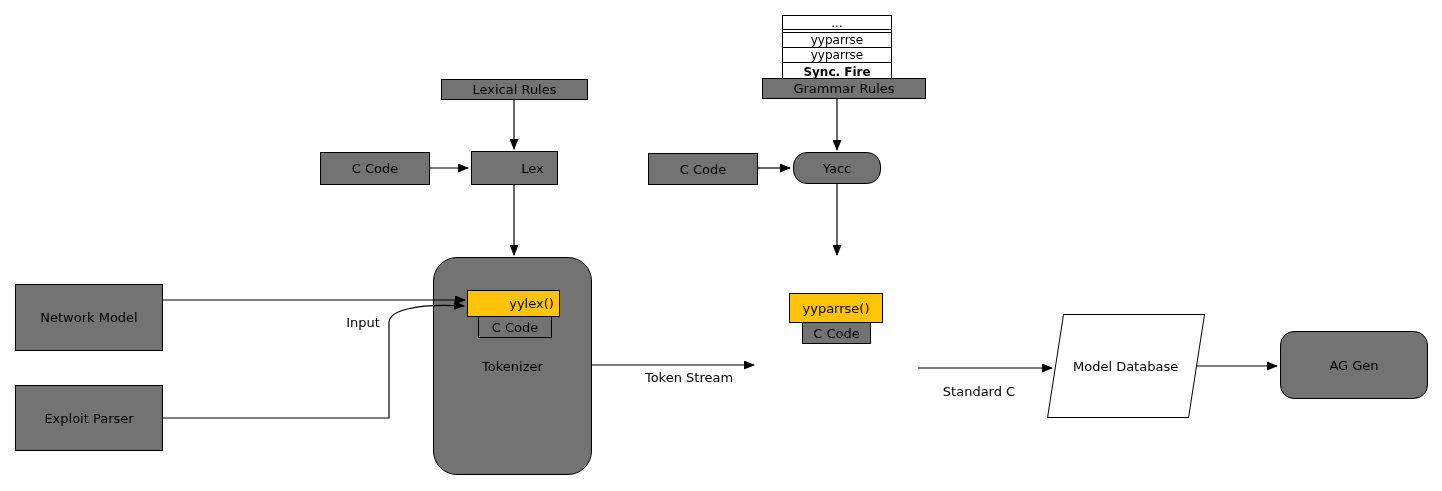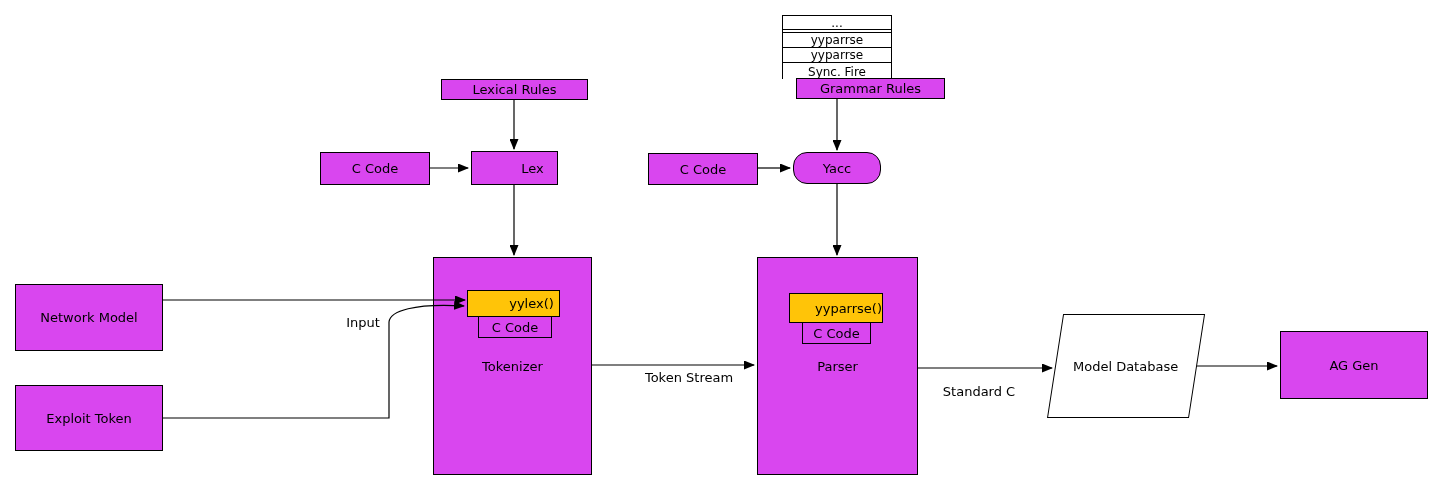--- a/index.html
+++ b/index.html
@@ -3,54 +3,54 @@
 <meta charset="utf-8">
 <style>
   html,body { margin:0; padding:0; background:#fff; }
   .canvas {
     position:relative; width:1442px; height:491px; background:#fff;
     font-family:"DejaVu Sans","Liberation Sans",sans-serif;
     font-size:13px; color:#000; overflow:hidden;
   }
   .box {
     position:absolute; box-sizing:border-box;
-    border:1px solid #000; background:#d946ef;
+    border:1px solid #000; background:#737373;
     display:flex; align-items:center; justify-content:center;
     white-space:nowrap;
   }
   .hl { background:var(--hl,#ffc408); }
   .wires { position:absolute; left:0; top:0; width:1442px; height:491px; pointer-events:none; }
   .elabel { position:absolute; transform:translate(-50%,-50%); white-space:nowrap; background:transparent;margin-left:8px; }
 
   
   .g-stack { position:absolute; left:782px; top:15px; width:110px; height:64px;
              box-sizing:border-box; border:1px solid #000; border-bottom:none; background:#fff; }
   .g-row { box-sizing:border-box; display:flex; align-items:center; justify-content:center;
            font-size:12px; line-height:1; }
   .g-r1 { height:14px; border-bottom:1px solid #000; }
   .g-r2 { height:15px; border-top:1px solid #000; margin-top:2px; }
   .g-r3 { height:15px; border-top:1px solid #000; }
-  .g-r4 { height:18px; border-top:1px solid #000; }
+  .g-r4 { height:18px; border-top:1px solid #000;font-weight:bold; }
 
   
-  .b-grammar   { left:796px;  top:78px;  width:149px; height:21px; }
+  .b-grammar   { left:762px;  top:78px;  width:164px; height:21px; }
   .b-lexrules  { left:441px;  top:79px;  width:147px; height:21px; }
   .b-ccode1    { left:320px;  top:152px; width:110px; height:33px; }
   .b-lex       { left:471px;  top:151px; width:87px;  height:34px;padding-left:36px; }
   .b-ccode2    { left:648px;  top:153px; width:110px; height:32px; }
   .b-yacc      { left:793px;  top:152px; width:88px;  height:32px;border-radius:14px; }
   .b-netmodel  { left:15px;   top:284px; width:148px; height:67px; }
   .b-exploit   { left:15px;   top:385px; width:148px; height:66px; }
-  .b-tokenizer { left:433px;  top:257px; width:159px; height:218px; }
+  .b-tokenizer { left:433px;  top:257px; width:159px; height:218px;border-radius:24px; }
   .b-yylex     { left:467px;  top:290px; width:93px;  height:27px;padding-left:36px; }
   .b-yylexcc   { left:478px;  top:316px; width:74px;  height:22px; }
   .b-parser    { left:757px;  top:257px; width:161px; height:218px; }
-  .b-yyparse   { left:789px;  top:293px; width:94px;  height:30px;justify-content:flex-end; }
+  .b-yyparse   { left:789px;  top:293px; width:94px;  height:30px; }
   .b-yyparsecc { left:802px;  top:322px; width:69px;  height:22px; }
-  .b-aggen     { left:1280px; top:331px; width:148px; height:68px; }
+  .b-aggen     { left:1280px; top:331px; width:148px; height:68px;border-radius:14px; }
 
   .big-label { position:absolute; left:0; right:0; top:101px; text-align:center; }
   .b-tokenizer, .b-parser { justify-content:center; align-items:flex-start; }
 
   
   .para { position:absolute; left:1047px; top:314px; width:142px; height:104px;
           box-sizing:border-box; border:1px solid #000; background:#fff;
           transform:skewX(-8.8deg); transform-origin:0 100%;
           display:flex; align-items:center; justify-content:center; }
   .para > span { transform:skewX(8.8deg); white-space:nowrap; }
@@ -83,36 +83,33 @@
     <span>C Code</span>
   </div>
   <div class="box b-yacc">
     <span>Yacc</span>
   </div>
 
   <div class="box b-netmodel">
     <span>Network Model</span>
   </div>
   <div class="box b-exploit">
-    <span>Exploit Token</span>
+    <span>Exploit Parser</span>
   </div>
 
   <div class="box b-tokenizer">
     <span class="big-label">Tokenizer</span>
   </div>
   <div class="box b-yylex hl">
     <span>yylex()</span>
   </div>
   <div class="box b-yylexcc">
     <span>C Code</span>
   </div>
 
-  <div class="box b-parser">
-    <span class="big-label">Parser</span>
-  </div>
   <div class="box b-yyparse hl">
     <span>yyparrse()</span>
   </div>
   <div class="box b-yyparsecc">
     <span>C Code</span>
   </div>
 
   <div class="para">
     <span>Model Database</span>
   </div>

